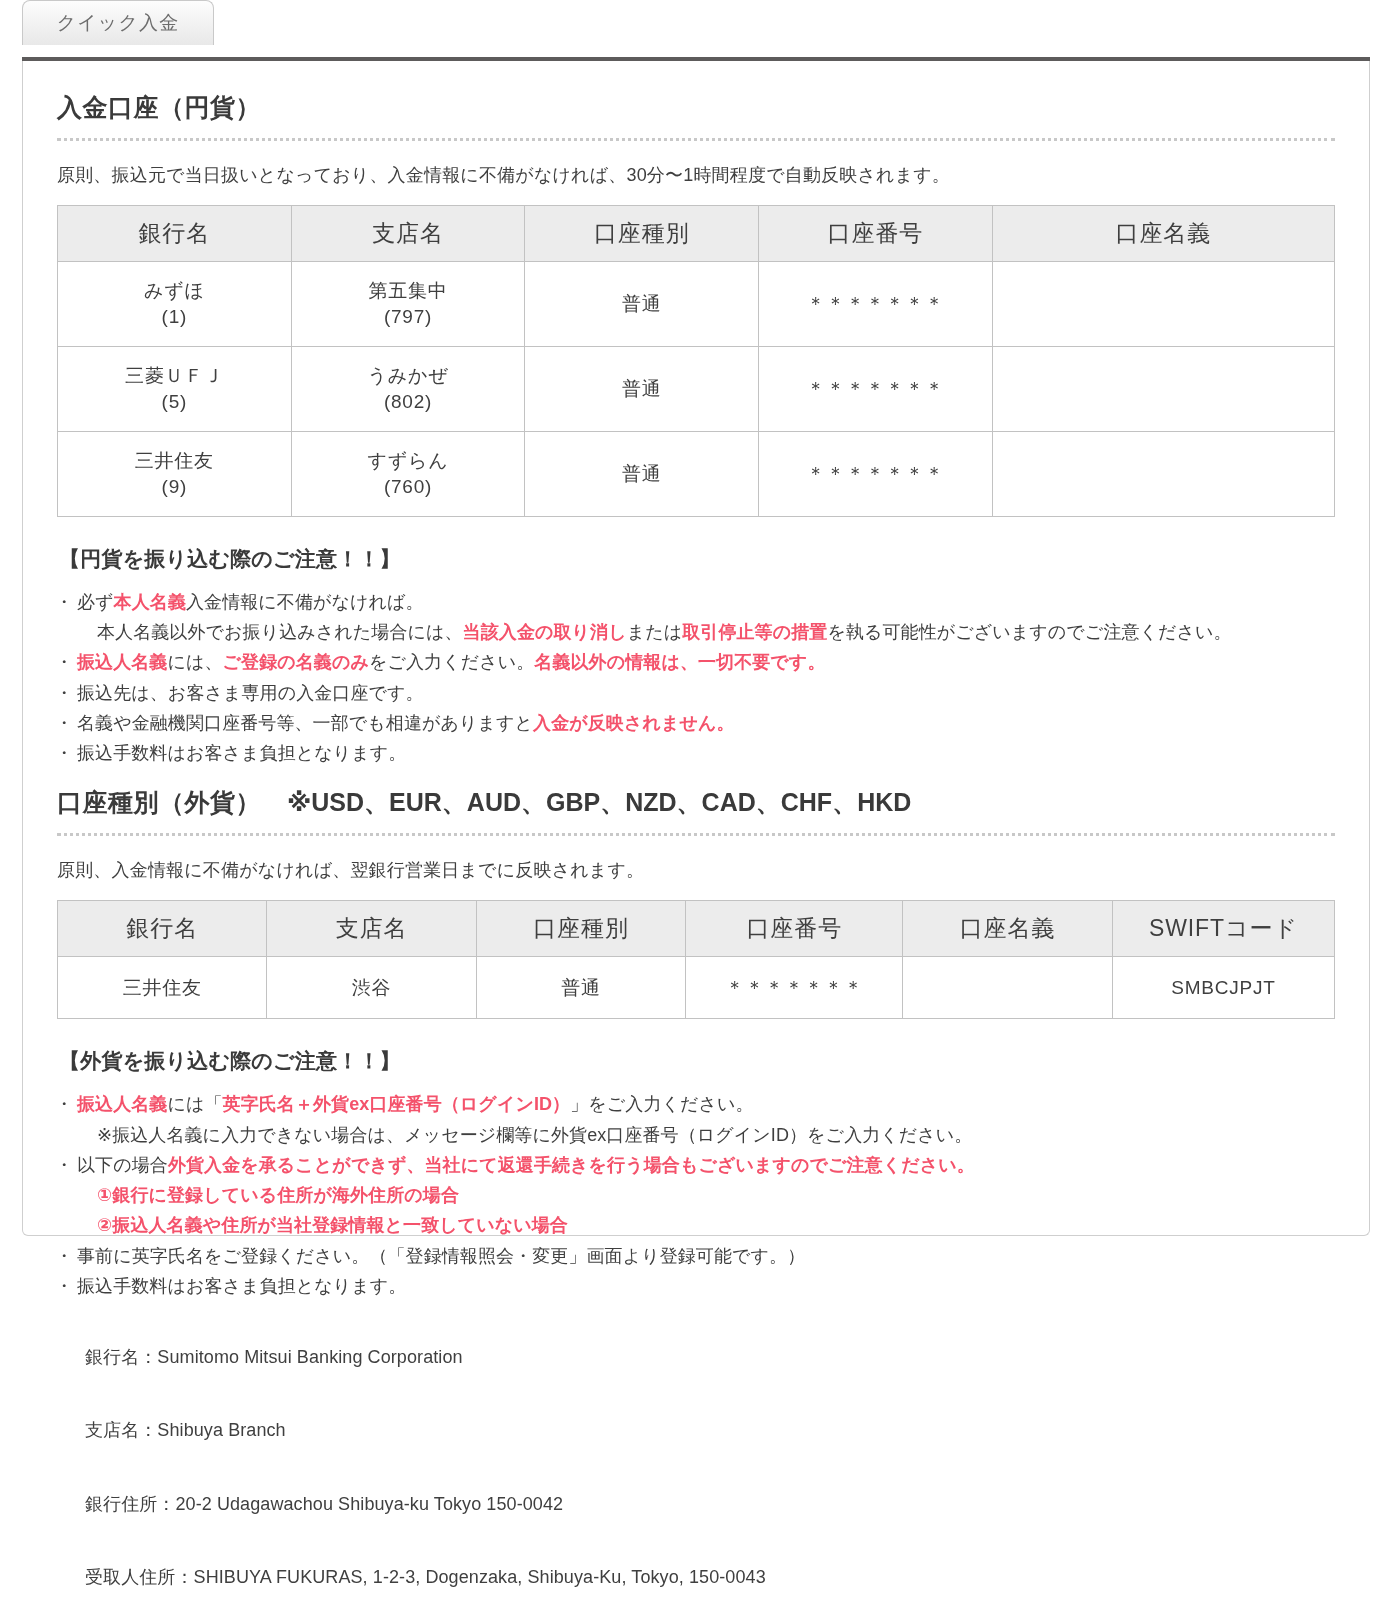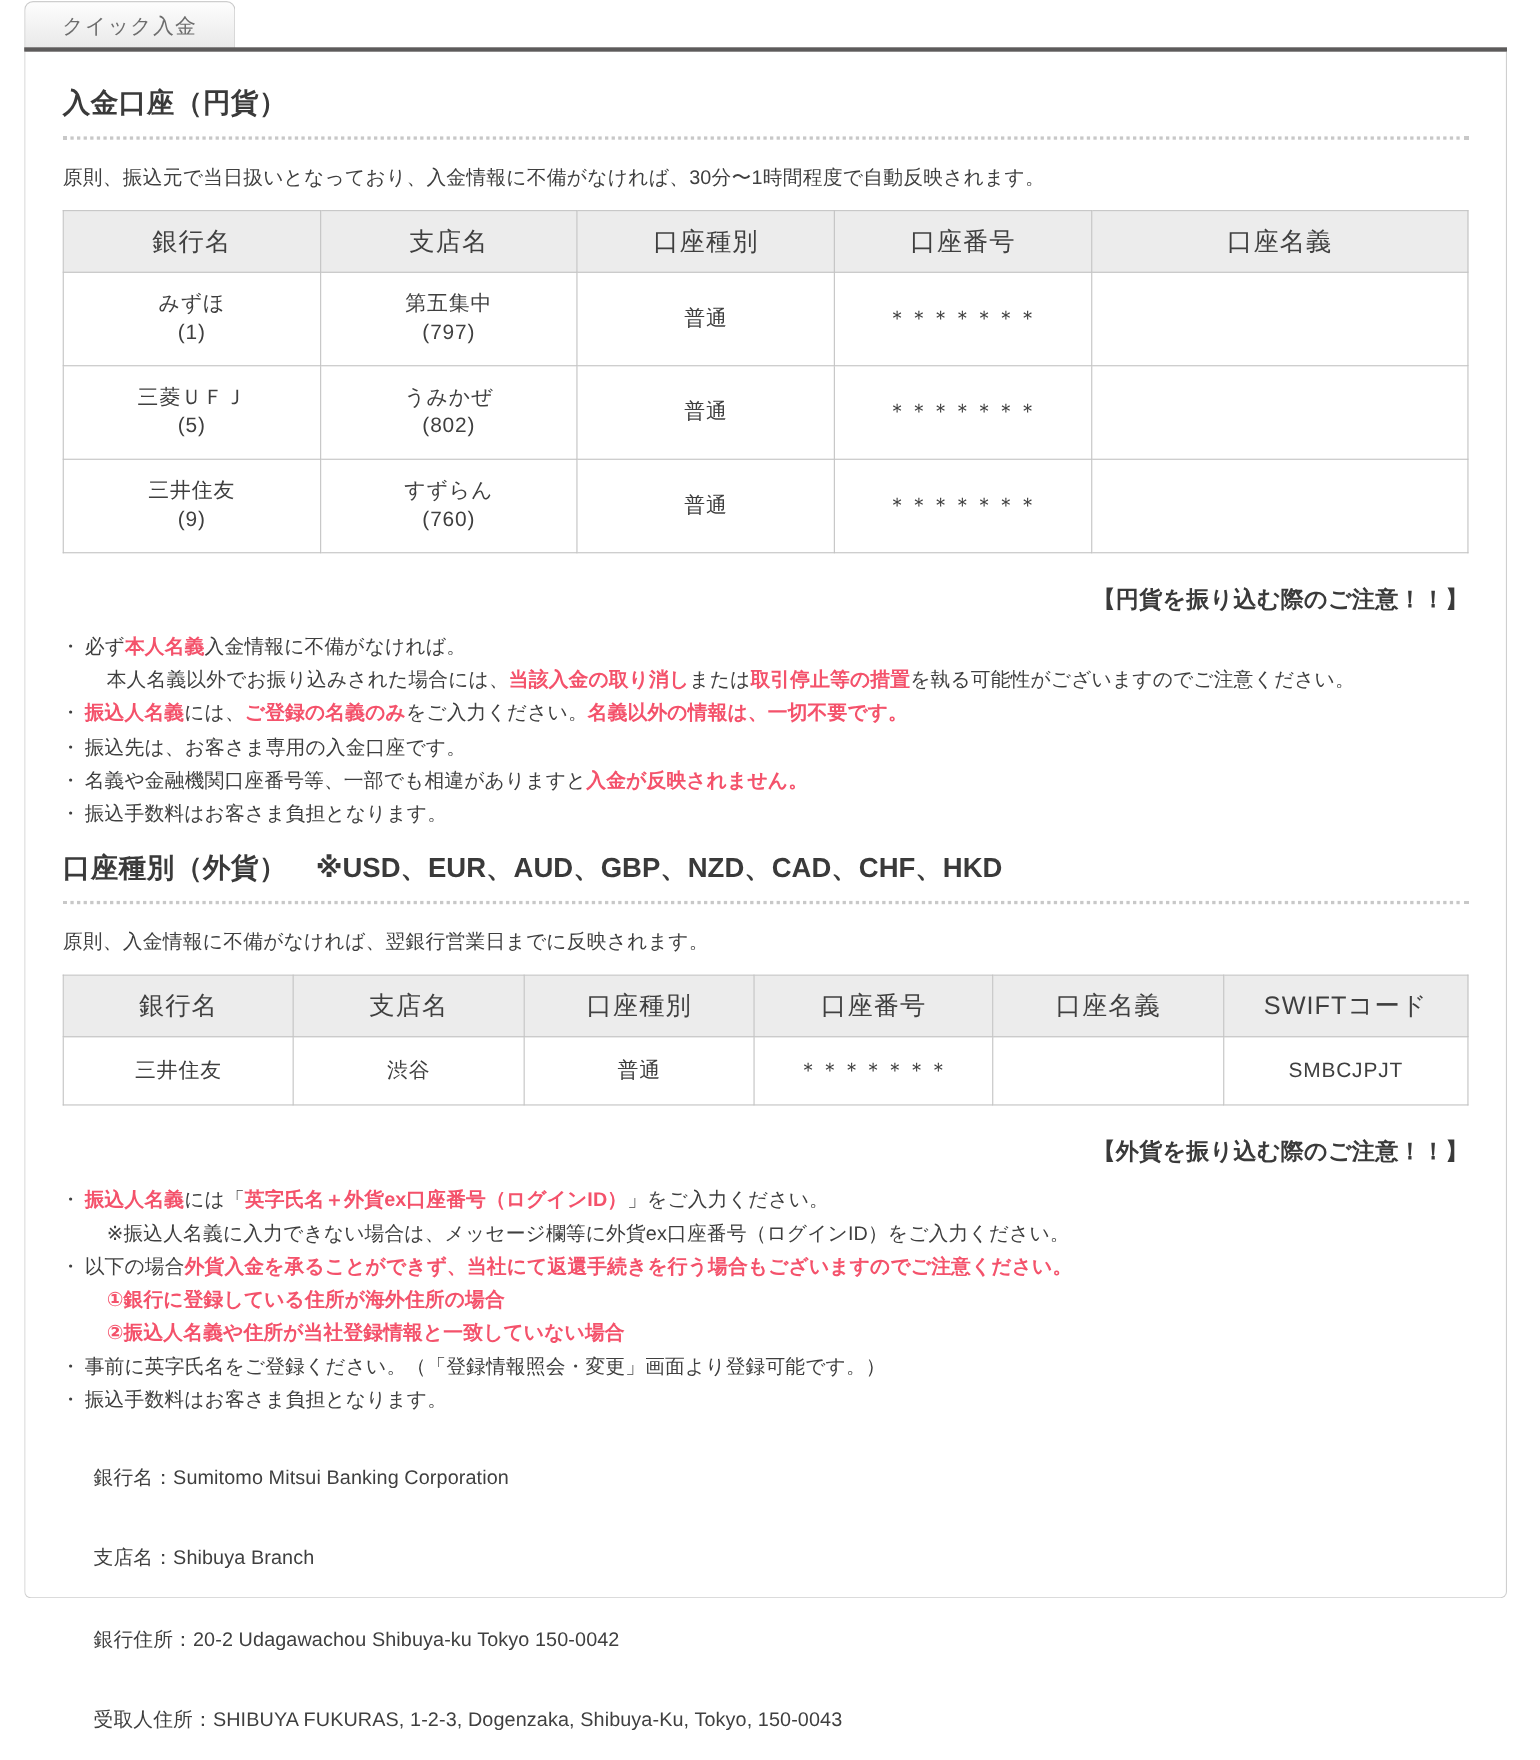--- a/index.html
+++ b/index.html
@@ -9,24 +9,24 @@
     background: #ffffff;
     font-family: "Liberation Sans", "DejaVu Sans", sans-serif;
     -webkit-font-smoothing: antialiased;
   }
 
   .page { position: relative; width: 1400px; height: 1600px; background:#fff; }
 
   
   .tabbar {
     position: relative;
-    height: 47px;
+    height: 61px;
     padding-left: 22px;
     display: flex;
-    align-items: center;
+    align-items: flex-start;
     gap: 2px;
   }
   .tab {
     height: 45px;
     min-width: 192px;
     padding: 0 26px;
     display: flex;
     align-items: center;
     justify-content: center;
     border-radius: 8px 8px 0 0;
@@ -57,21 +57,21 @@
   }
 
   
   .card {
     margin: 0 30px 0 22px;
     border: 1px solid #cfcfcf;
     border-top: none;
     border-radius: 0 0 6px 6px;
     background: #fff;
     padding: 30px 34px 40px 34px;
-    height: 1406px;
+    height: 1175px;
   }
 
   
   .sec-title {
     font-size: 25px;
     font-weight: bold;
     color: #3a3a3a;
     letter-spacing: .02em;
     margin: 0 0 14px 0;
     display: flex;
@@ -124,21 +124,20 @@
   table.acct td .code { display:block; }
   table.acct.fx td { height: 62px; }
 
   
   .notes-head {
     font-size: 21px;
     font-weight: bold;
     color: #3a3a3a;
     margin: 4px 0 14px 2px;
     letter-spacing: .01em;
-    text-align: right;
   }
   ul.notes { list-style: none; margin: 0 0 18px 0; padding: 0; }
   ul.notes li {
     font-size: 18px;
     color: #3f3f3f;
     line-height: 1.68;
     letter-spacing: .005em;
     padding-left: 20px;
     position: relative;
   }

